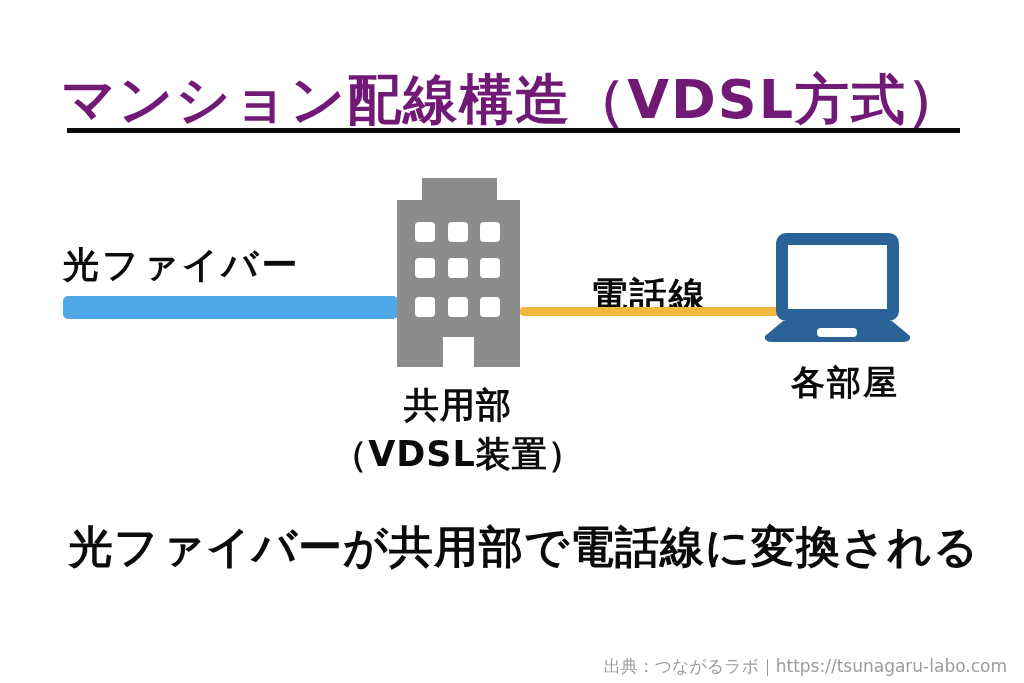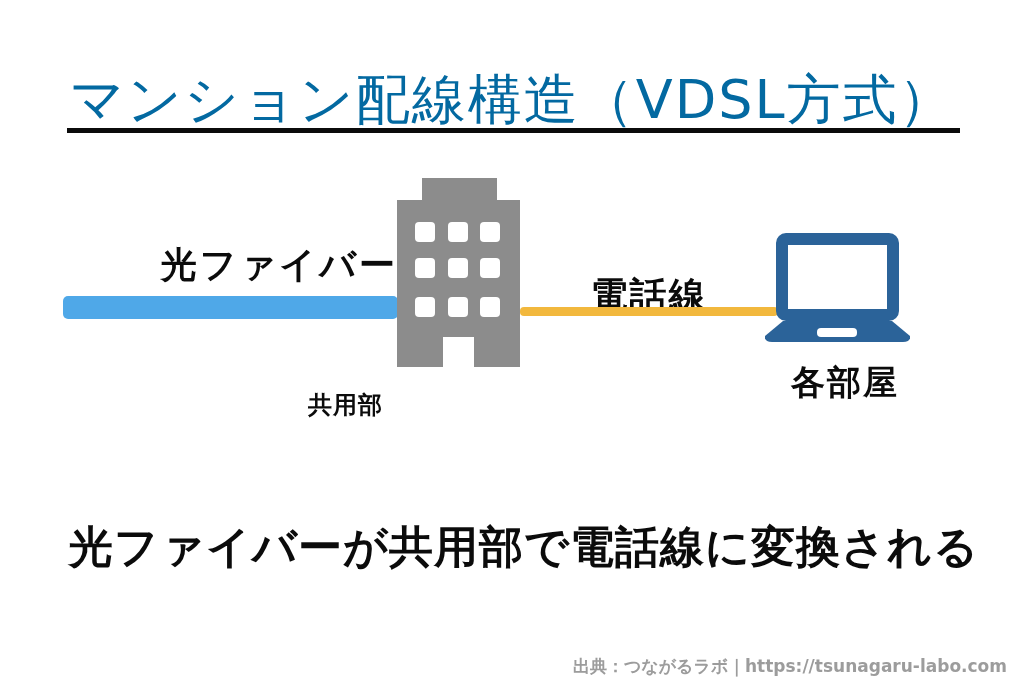--- a/index.html
+++ b/index.html
@@ -14,23 +14,23 @@
     background: #ffffff;
     overflow: hidden;
   }
   
   .title {
     position: absolute;
     top: 64px; left: 0;
     width: 100%;
     text-align: center;
     font-size: 54px;
-    font-weight: 400;
+    font-weight: 700;
     letter-spacing: 2px;
-    color: #0369a1;
+    color: #701a75;
     white-space: nowrap;
   }
   .title-underline {
     position: absolute;
     left: 67px; top: 128px;
     width: 893px; height: 5px;
     background: #0b0b0b;
   }
   
   .fiber-line {
@@ -99,37 +99,37 @@
   
   .label {
     position: absolute;
     font-weight: 800;
     color: #0b0b0b;
     white-space: nowrap;
   }
   .fiber-label {
     left: 63px; top: 241px;
     width: 335px;
-    text-align: right;
+    text-align: left;
     font-size: 36px;
     letter-spacing: 3px;
   }
   .phone-label {
     left: 520px; top: 251px;
     width: 258px;
     text-align: center;
     font-size: 37px;
     letter-spacing: 2px;
     margin-top: 20px;
   }
   .common-label {
     left: 308px; top: 381px;
     width: 300px;
-    text-align: left;
-    font-size: 24px;
+    text-align: center;
+    font-size: 35px;
     line-height: 49px;
     letter-spacing: 1px;
   }
   .rooms-label {
     left: 765px; top: 360px;
     width: 160px;
     text-align: center;
     font-size: 34px;
     letter-spacing: 2px;
   }
@@ -141,21 +141,21 @@
     font-size: 44px;
     font-weight: 800;
     letter-spacing: 1px;
     color: #0b0b0b;
     white-space: nowrap;
   }
   .footer-credit {
     position: absolute;
     right: 17px; top: 655px;
     font-size: 17px;
-    font-weight: 700;
+    font-weight: 400;
     color: var(--footer-text, #9C9C9C);
     white-space: nowrap;
   }
 </style>
 </head>
 <body>
 
 <div id="stage">
 
   <div class="title">マンション配線構造（VDSL方式）</div>
@@ -177,20 +177,21 @@
     <div class="win r2 c2"></div>
     <div class="win r2 c3"></div>
     <div class="win r3 c1"></div>
     <div class="win r3 c2"></div>
     <div class="win r3 c3"></div>
     <div class="door"></div>
   </div>
 
   <div class="label common-label">
     <div>共用部</div>
+    <div>（VDSL装置）</div>
   </div>
 
   <div class="laptop">
     <div class="screen"></div>
     <svg class="base" width="145" height="21" viewBox="0 0 145 21" aria-hidden="true">
       <path d="M18 0 H127 L145 15 Q146 21 138 21 H7 Q-1 21 0 15 Z"></path>
       <rect x="52" y="7" width="40" height="9" rx="4" fill="#ffffff"></rect>
     </svg>
   </div>
 

